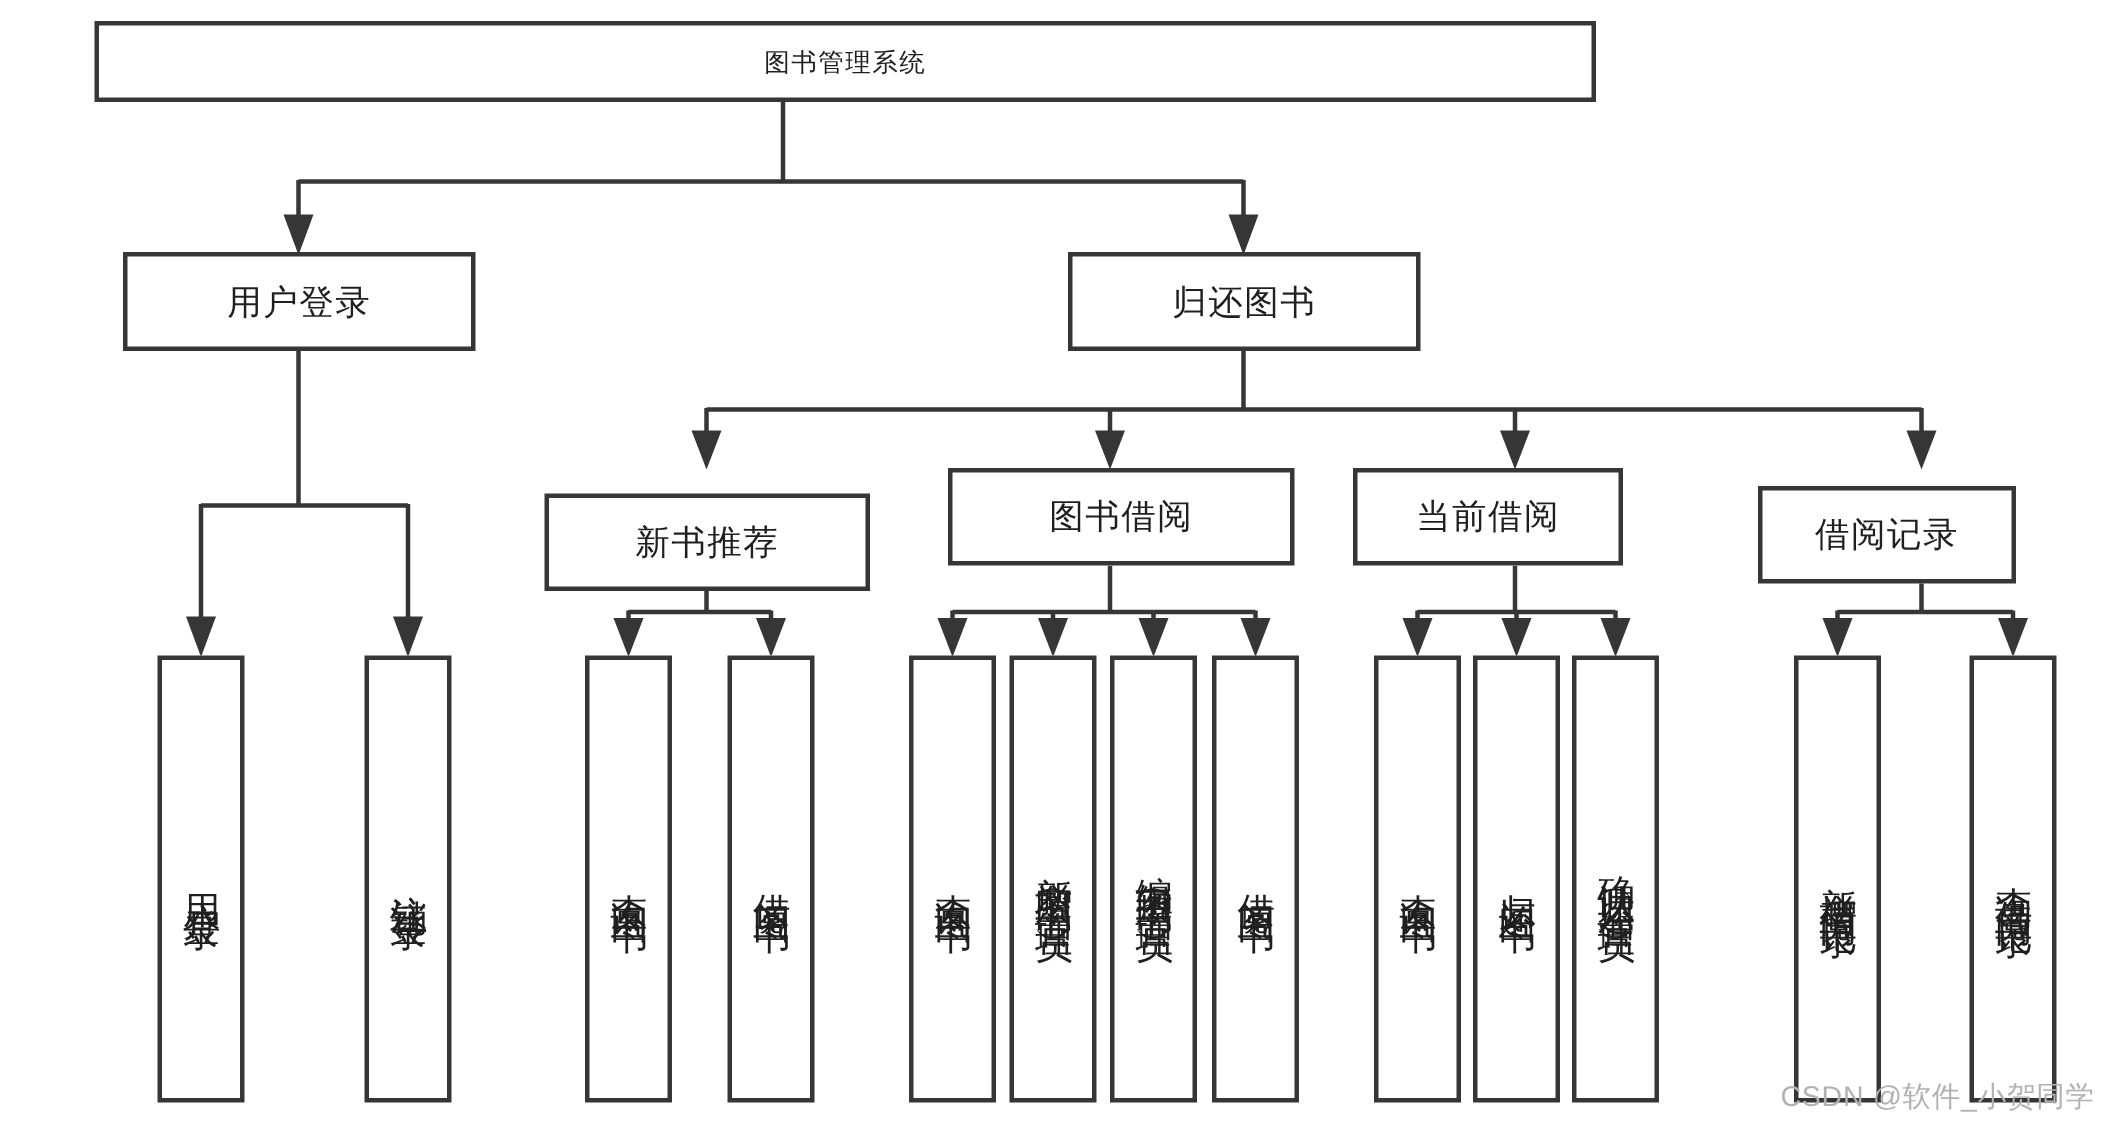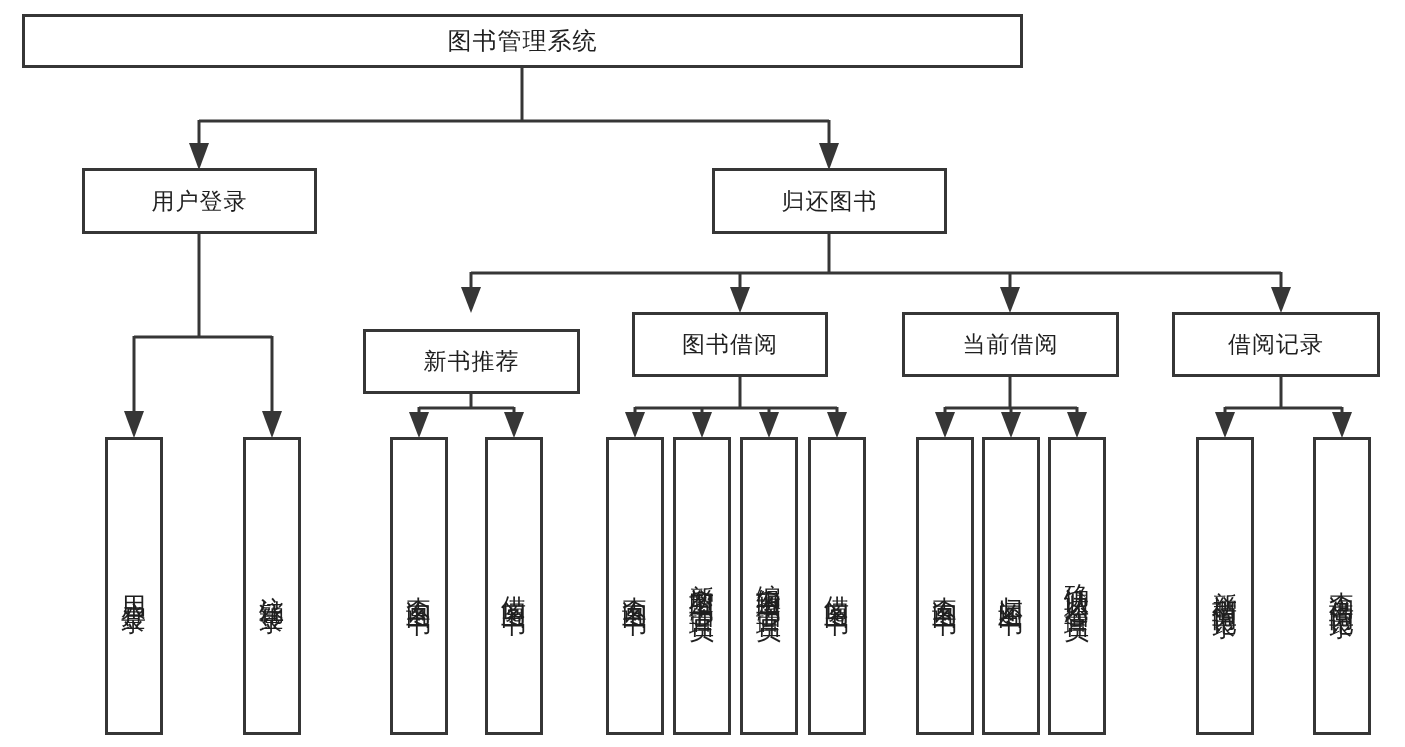--- a/index.html
+++ b/index.html
@@ -21,21 +21,21 @@
     box-sizing: border-box;
     background: #ffffff;
     border: 3px solid #363636;
     display: flex;
     align-items: center;
     justify-content: center;
     color: #1f1f1f;
     text-align: center;
   }
   .hbox { font-size: 23px; letter-spacing: 1px; }
-  .root-box { font-size: 24px; }
+  .root-box { font-size: 17px; margin-left: 41px; }
   .vbox {
     writing-mode: vertical-rl;
     text-orientation: mixed;
     font-size: 25px;
     letter-spacing: 5px;
     line-height: 52px;
   }
   .watermark {
     position: absolute;
     left: 1187px;
@@ -116,36 +116,37 @@
       <polygon points="1332,412 1352,412 1342,438"></polygon>
     </g>
   </svg>
 
   <div class="box hbox root-box" style="left:22px; top:14px; width:1001px; height:54px;">图书管理系统</div>
 
   <div class="box hbox" style="left:82px; top:168px; width:235px; height:66px;">用户登录</div>
   <div class="box hbox" style="left:712px; top:168px; width:235px; height:66px;">归还图书</div>
 
   <div class="box hbox" style="left:363px; top:312px; width:217px; height:65px;margin-top:17px;">新书推荐</div>
-  <div class="box hbox" style="left:632px; top:312px; width:196px; height:65px;">图书借阅</div>
-  <div class="box hbox" style="left:902px; top:312px; width:217px; height:65px;">当前借阅</div>
-  <div class="box hbox" style="left:1172px; top:312px; width:208px; height:65px;">借阅记录</div>
+  <div class="box hbox" style="left:632px; top:312px; width:231px; height:65px;">图书借阅</div>
+  <div class="box hbox" style="left:902px; top:312px; width:180px; height:65px;">当前借阅</div>
+  <div class="box hbox" style="left:1172px; top:324px; width:172px; height:65px;">借阅记录</div>
 
   <div class="box vbox" style="left:105px; top:437px; width:58px; height:298px;">用户登录</div>
   <div class="box vbox" style="left:243px; top:437px; width:58px; height:298px;">注销登录</div>
 
   <div class="box vbox" style="left:390px; top:437px; width:58px; height:298px;">查询图书</div>
   <div class="box vbox" style="left:485px; top:437px; width:58px; height:298px;">借阅图书</div>
 
   <div class="box vbox" style="left:606px; top:437px; width:58px; height:298px;">查询图书</div>
   <div class="box vbox" style="left:673px; top:437px; width:58px; height:298px;">新增图书（管理员）</div>
   <div class="box vbox" style="left:740px; top:437px; width:58px; height:298px;">编辑图书（管理员）</div>
   <div class="box vbox" style="left:808px; top:437px; width:58px; height:298px;">借阅图书</div>
 
   <div class="box vbox" style="left:916px; top:437px; width:58px; height:298px;">查询图书</div>
   <div class="box vbox" style="left:982px; top:437px; width:58px; height:298px;">归还图书</div>
   <div class="box vbox" style="left:1048px; top:437px; width:58px; height:298px;">确认归还（管理员）</div>
 
   <div class="box vbox" style="left:1196px; top:437px; width:58px; height:298px;">新增借阅记录</div>
   <div class="box vbox" style="left:1313px; top:437px; width:58px; height:298px;">查询借阅记录</div>
 
+  <div class="watermark">CSDN @软件_小贺同学</div>
 
 </div>
 
 </body></html>

